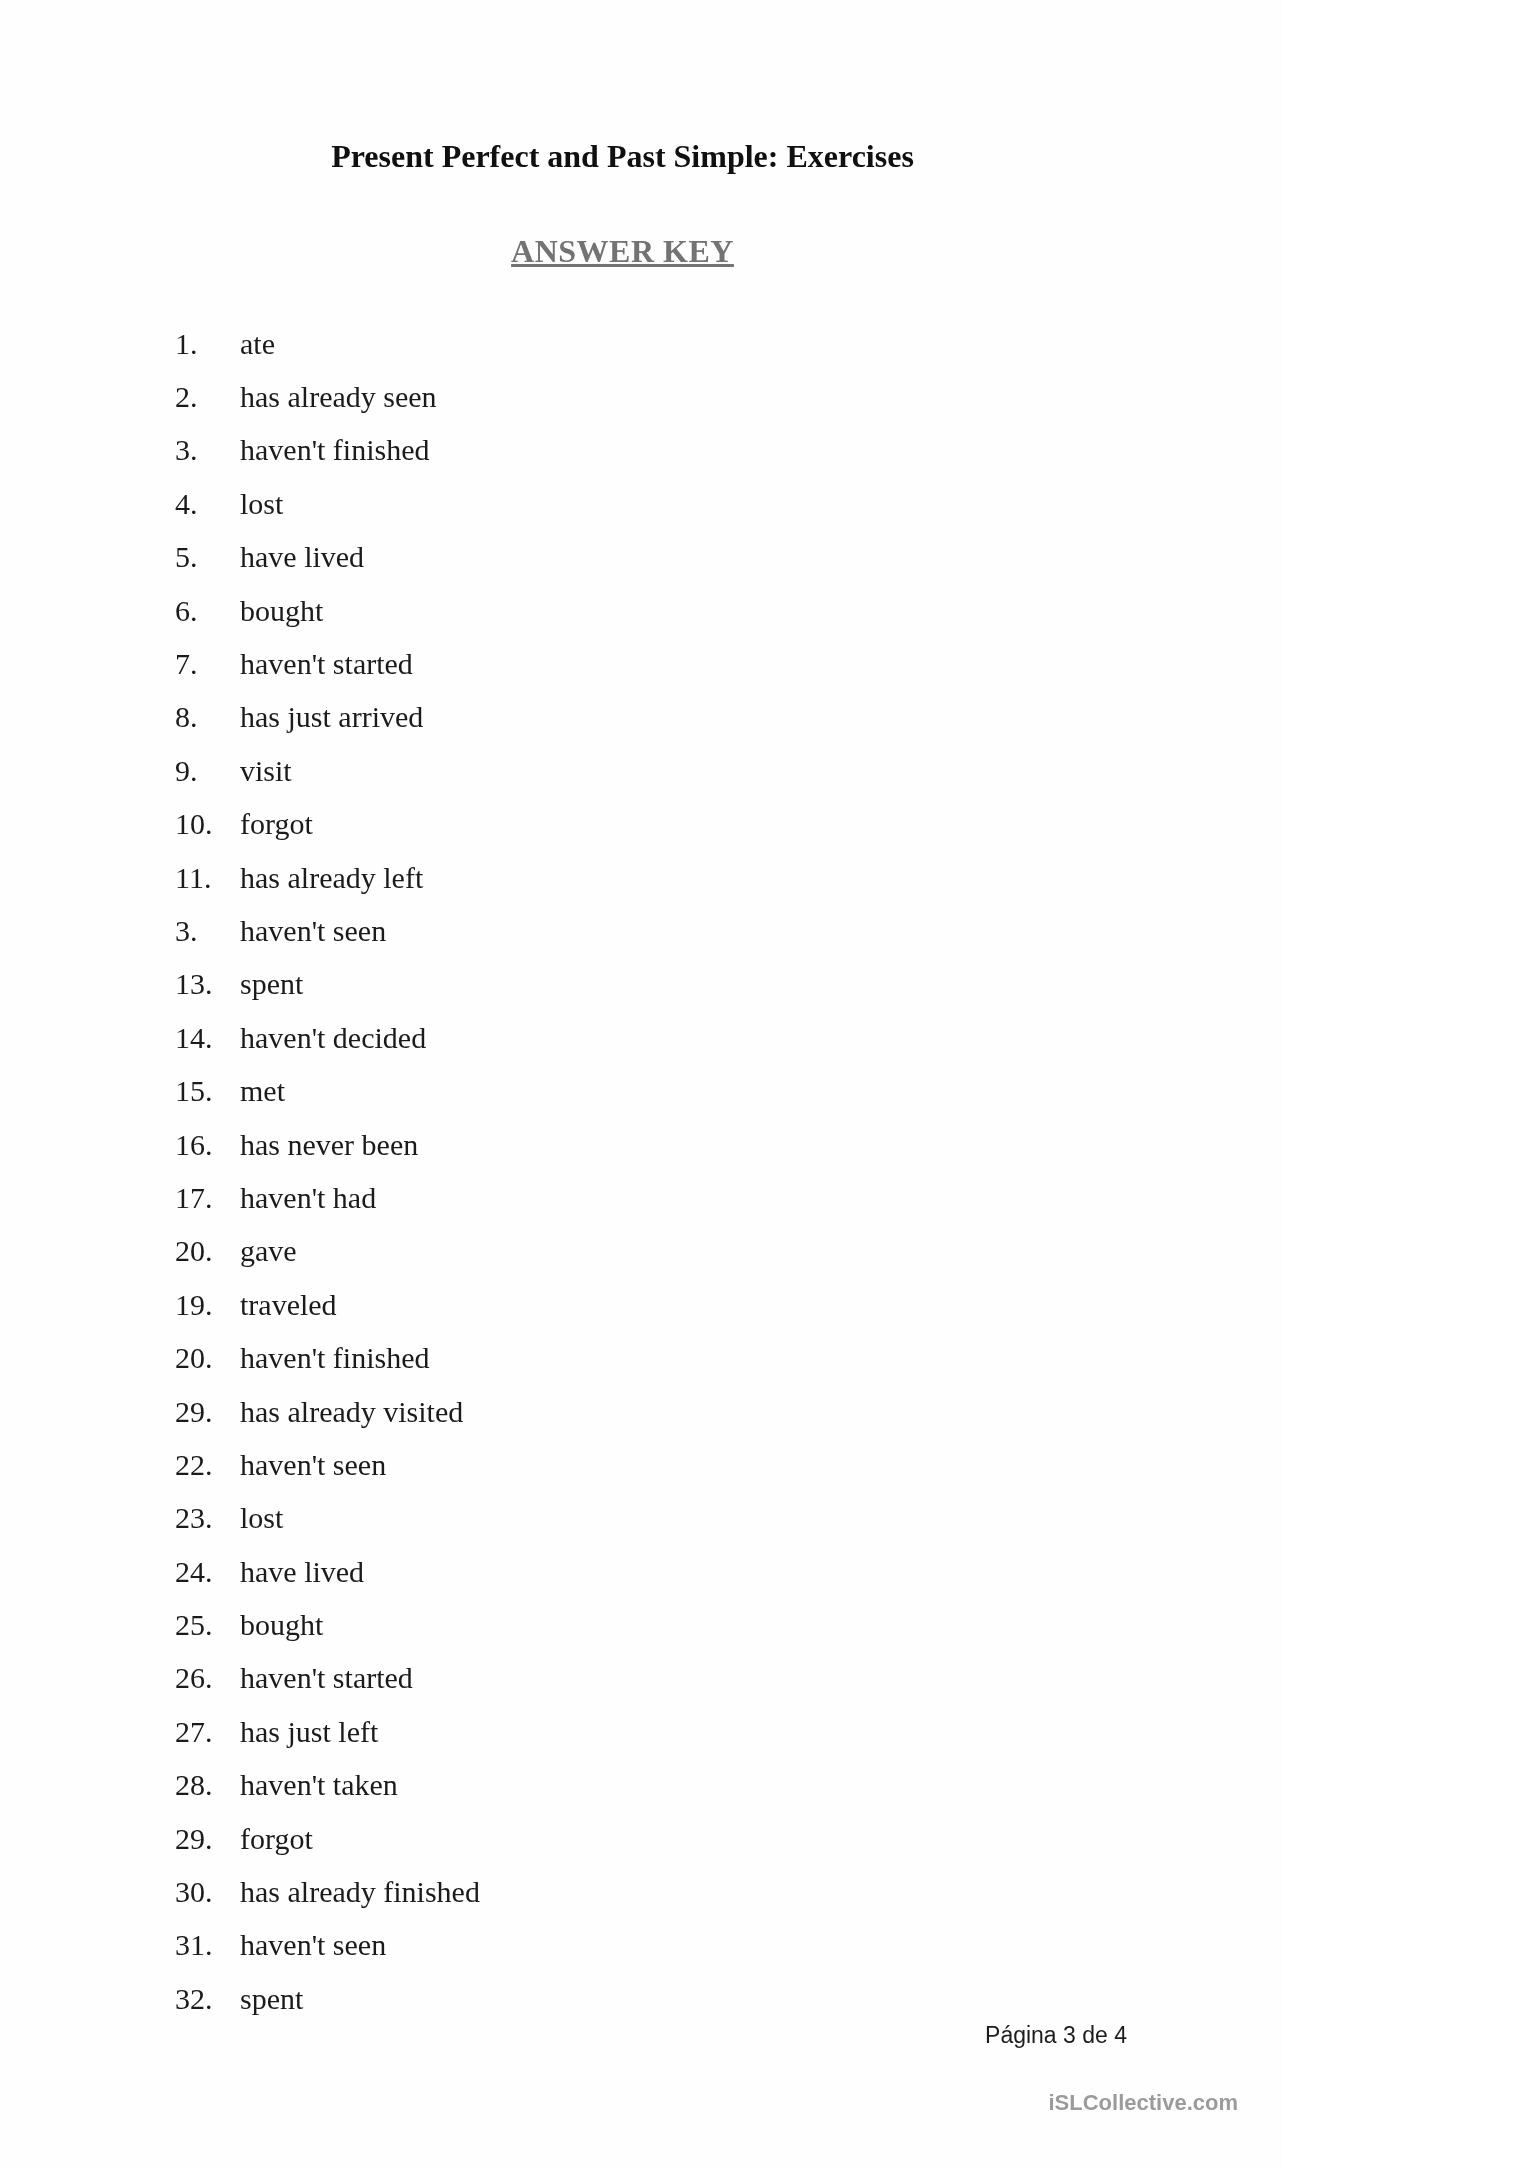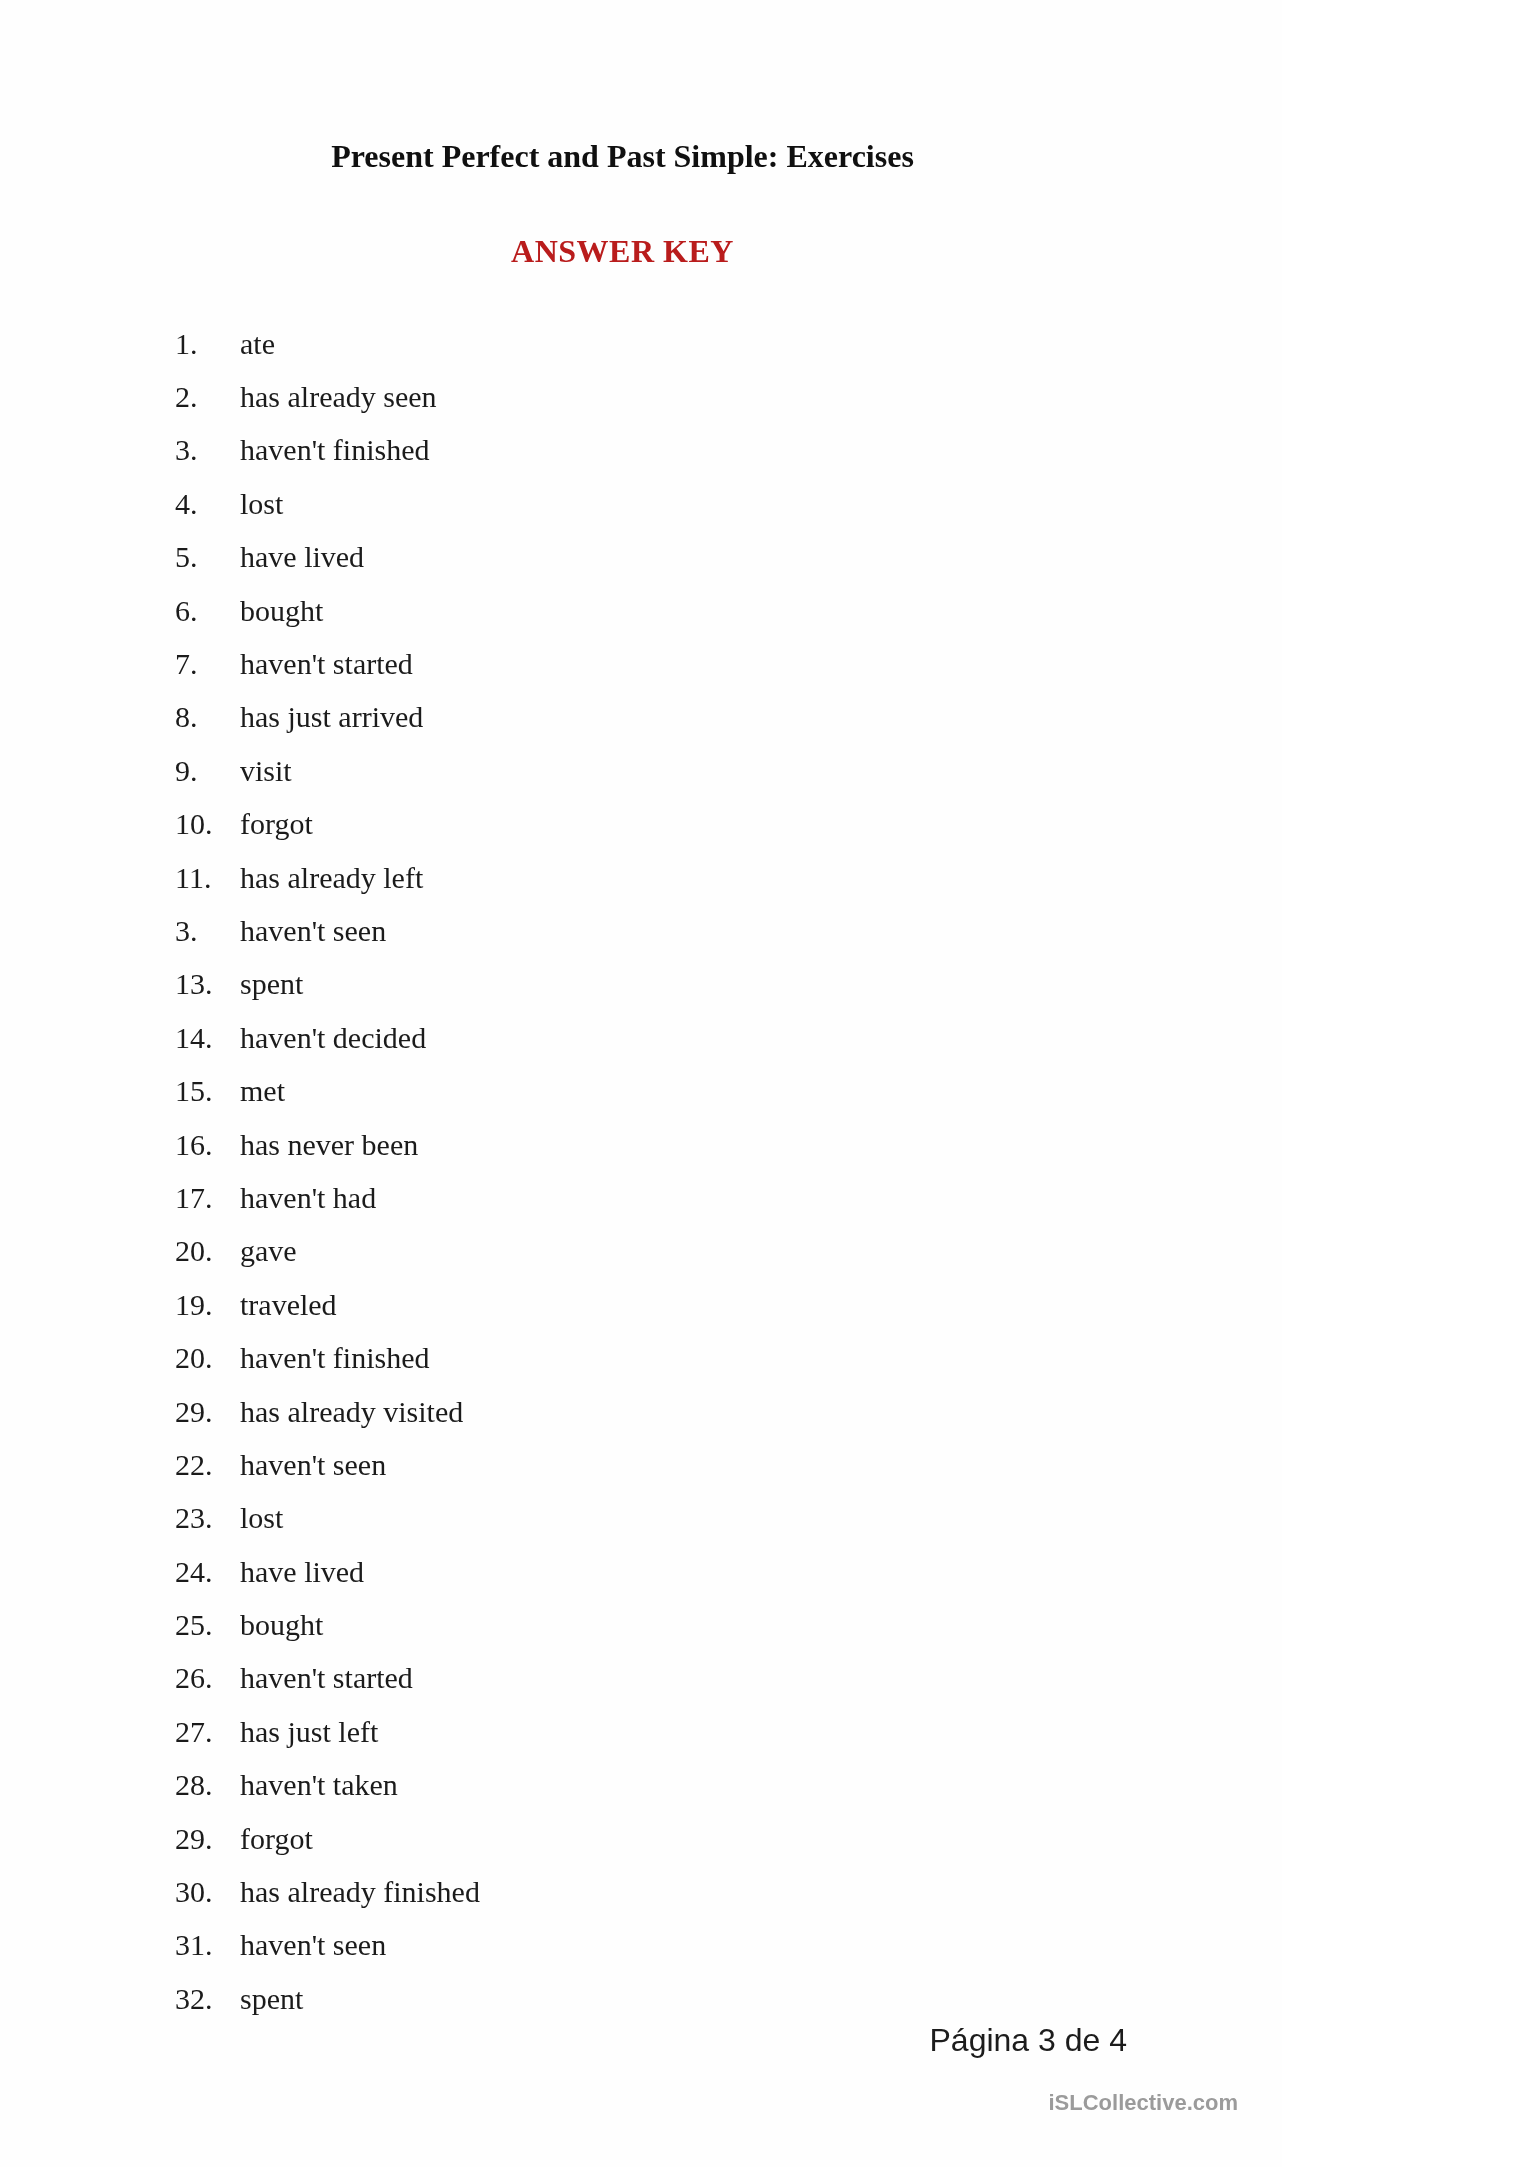--- a/index.html
+++ b/index.html
@@ -32,21 +32,22 @@
     position: absolute;
     left: 130px;
     top: 233px;
     width: 985px;
     margin: 0;
     text-align: center;
     font-family: "Liberation Serif", serif;
     font-size: 32px;
     font-weight: bold;
     letter-spacing: 0.5px;
-    color: #b91c1c;
+    color: #737373;
+    text-decoration: underline;
   }
   .answers {
     position: absolute;
     left: 175px;
     top: 317px;
     width: 900px;
   }
   .answer-row {
     display: flex;
     align-items: center;
@@ -59,21 +60,21 @@
     flex: 0 0 65px;
   }
   .answer-row .txt {
     flex: 1;
   }
   .page-label {
     position: absolute;
     top: 2022px;
     right: 155px;
     font-family: "Liberation Sans", sans-serif;
-    font-size: 32px;
+    font-size: 23px;
     color: #1c1c1c;
   }
   .watermark {
     position: absolute;
     top: 2090px;
     right: 44px;
     font-family: "Liberation Sans", sans-serif;
     font-size: 22px;
     font-weight: bold;
     color: #9b9b9b;

